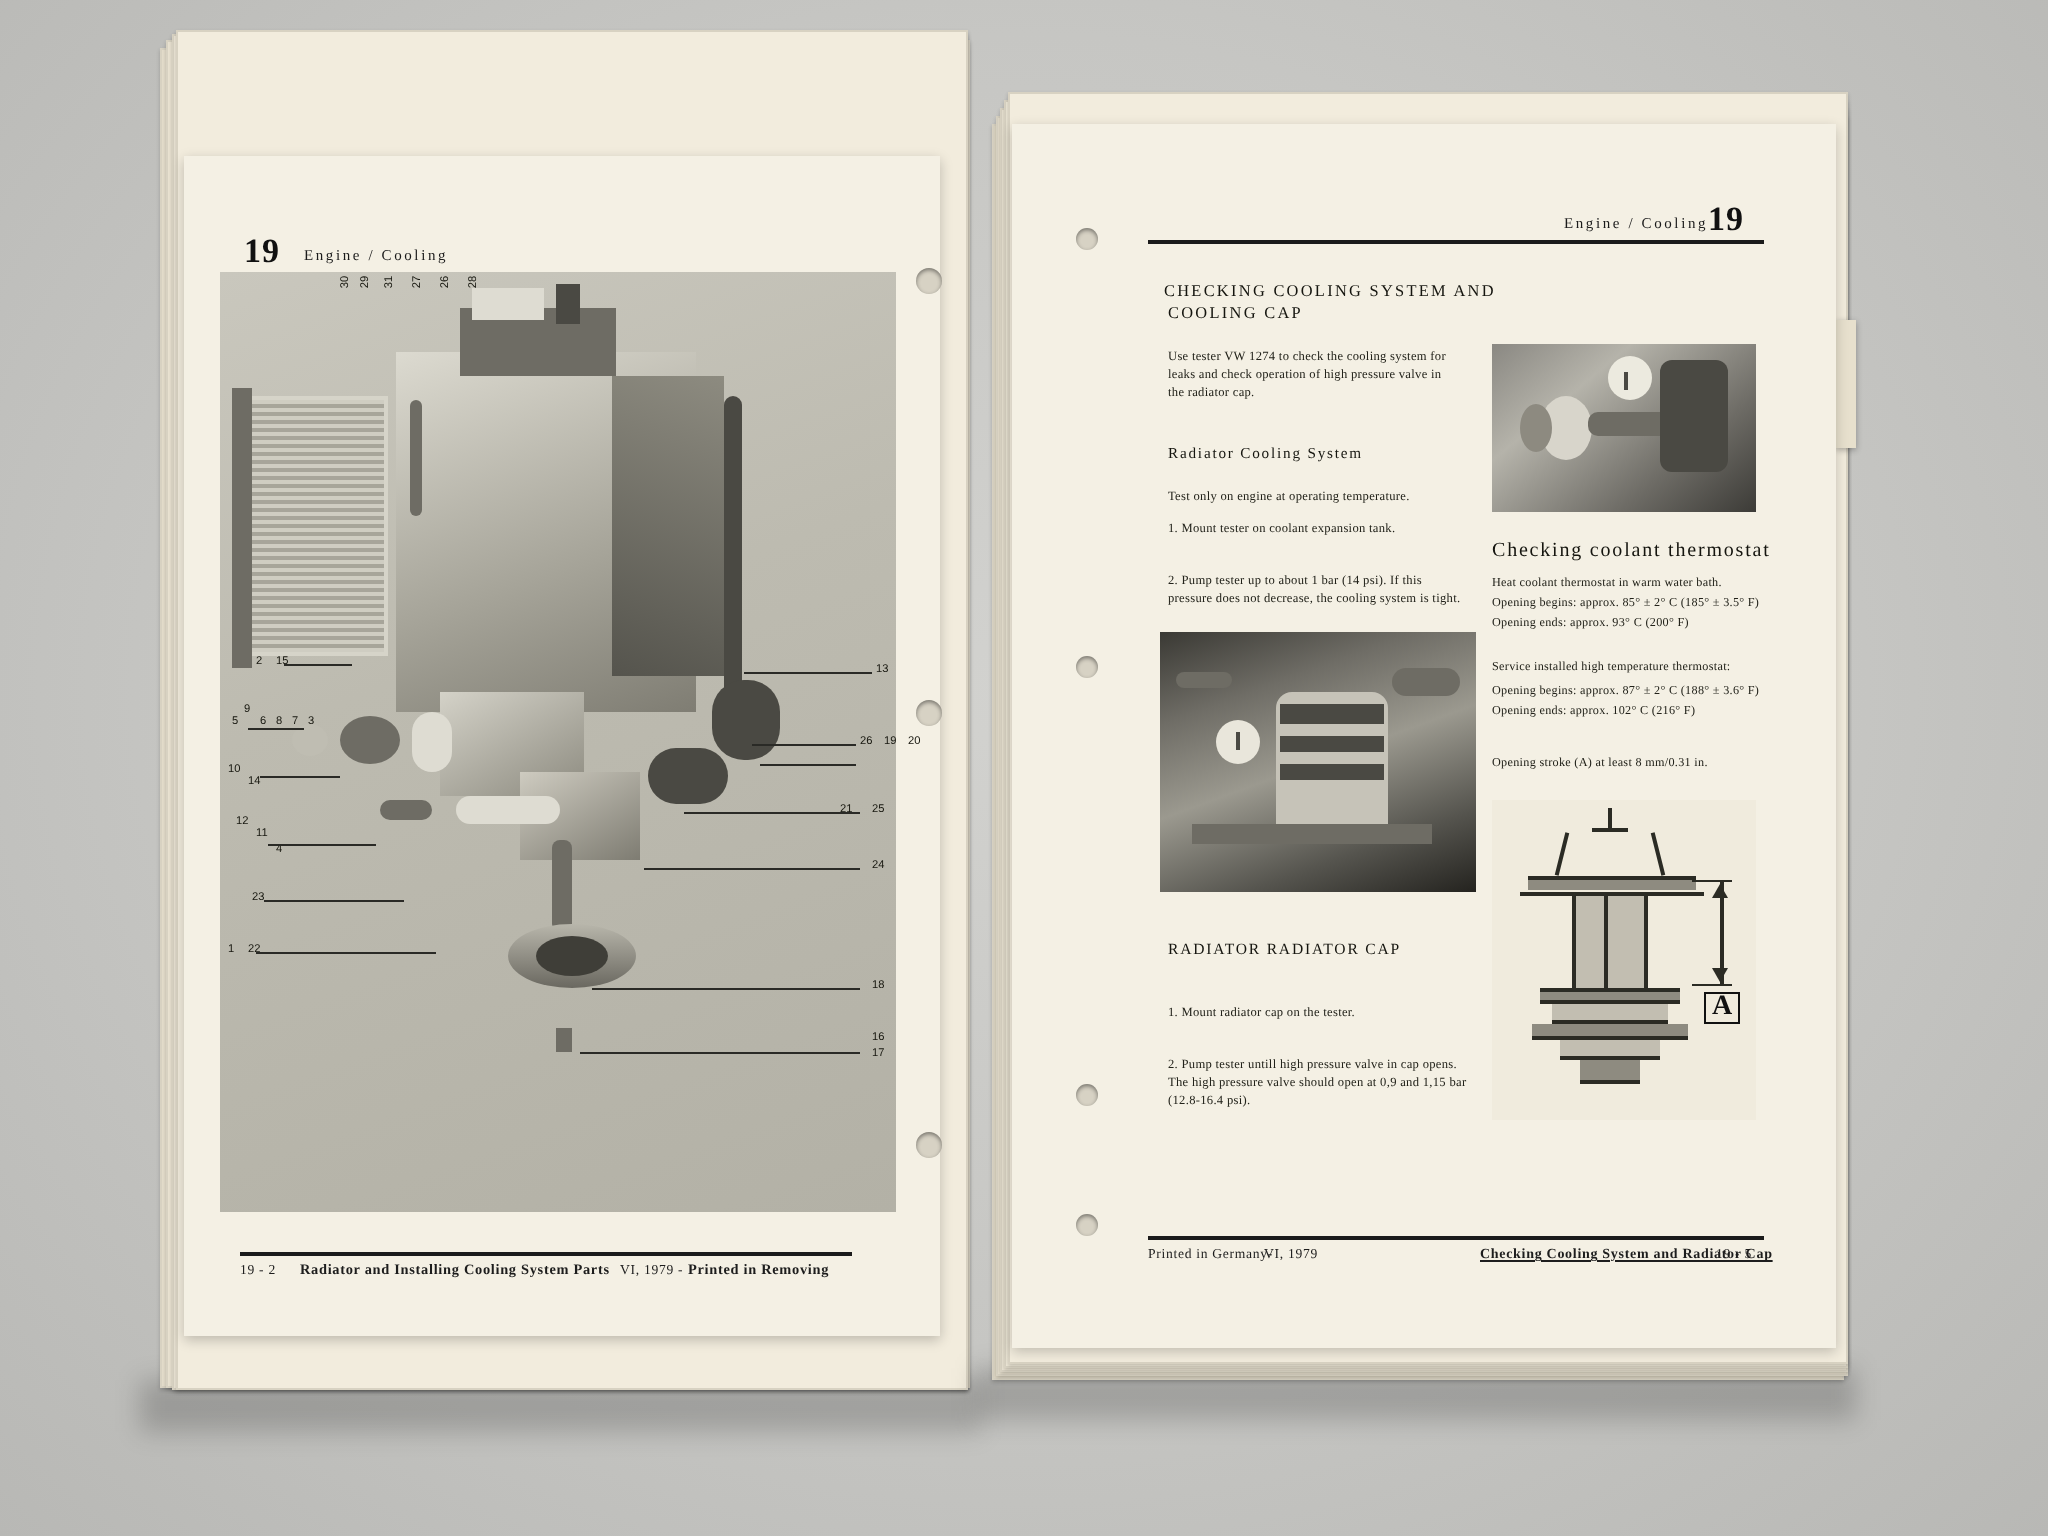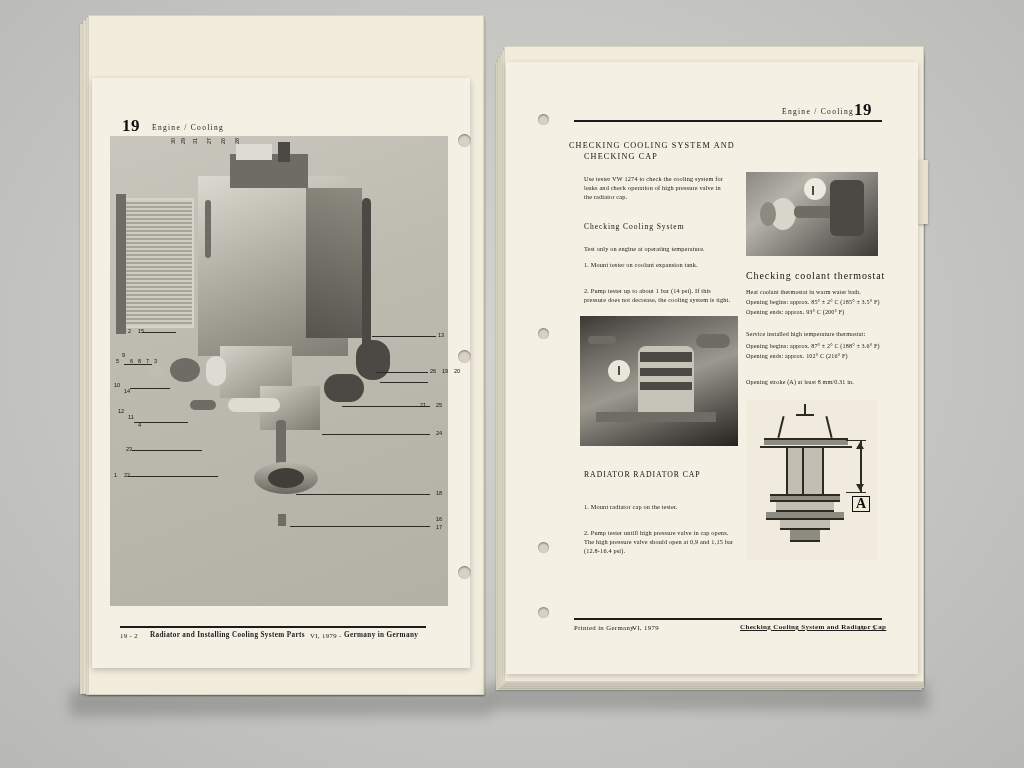--- a/index.html
+++ b/index.html
@@ -263,21 +263,21 @@
       <div class="lead" style="left:22px; top:314px; width:70px;"></div>
       <div class="num" style="left:4px; top:336px;">1</div>
       <div class="num" style="left:14px; top:336px;">22</div>
       <div class="lead" style="left:18px; top:340px; width:90px;"></div>
     </div>
 
     <div class="hrule" style="left:28px; top:548px; width:306px; height:1.6px;"></div>
     <div class="footer-txt" style="left:28px; top:554px;">19 - 2</div>
     <div class="footer-txt b" style="left:58px; top:553px; font-size:7.2px;">Radiator and Installing Cooling System Parts</div>
     <div class="footer-txt" style="left:218px; top:554px;">VI, 1979 -</div>
-    <div class="footer-txt b" style="left:252px; top:553px; font-size:7.2px;">Germany in Germany</div>
+    <div class="footer-txt b" style="left:252px; top:553px; font-size:7.2px;">Printed in Removing</div>
   </div>
 
   <div class="shadowcast" style="left:488px; top:684px; width:440px; height:26px;"></div>
 
   <div>
     <div class="stack-layer" style="left:496px; top:62px; width:424px; height:626px; background:#ded7c4;"></div>
     <div class="stack-layer" style="left:498px; top:58px; width:424px; height:628px; background:#e6dfcd;"></div>
     <div class="stack-layer" style="left:500px; top:54px; width:422px; height:630px; background:#ece5d4;"></div>
     <div class="stack-layer" style="left:502px; top:50px; width:420px; height:632px; background:#f0ead9;"></div>
     <div class="stack-layer" style="left:504px; top:46px; width:418px; height:634px; background:#f2ecdd;"></div>
@@ -289,26 +289,26 @@
 
     <div class="hole small" style="left:32px; top:52px;"></div>
     <div class="hole small" style="left:32px; top:266px;"></div>
     <div class="hole small" style="left:32px; top:480px;"></div>
     <div class="hole small" style="left:32px; top:545px;"></div>
 
     <div class="hrule" style="left:68px; top:58px; width:308px;"></div>
     <div class="chaptitle" style="left:276px; top:45px;">Engine / Cooling</div>
     <div class="chapnum" style="left:348px; top:38px;">19</div>
 
-    <div class="h1" style="left:63px; top:78px;">CHECKING COOLING SYSTEM AND</div>
-    <div class="h1" style="left:78px; top:89px;">CHECKING CAP</div>
+    <div class="h1" style="left:76px; top:78px;">CHECKING COOLING SYSTEM AND</div>
+    <div class="h1" style="left:78px; top:89px;">COOLING CAP</div>
 
     <div class="body" style="left:78px; top:112px; width:140px;">Use tester VW 1274 to check the cooling system for leaks and check operation of high pressure valve in the radiator cap.</div>
 
-    <div class="h2" style="left:78px; top:160px;">Checking Cooling System</div>
+    <div class="h2" style="left:78px; top:160px;">Radiator Cooling System</div>
     <div class="body" style="left:78px; top:182px; width:150px;">Test only on engine at operating temperature.</div>
     <div class="body" style="left:78px; top:198px; width:150px;">1. Mount tester on coolant expansion tank.</div>
     <div class="body" style="left:78px; top:224px; width:150px;">2. Pump tester up to about 1 bar (14 psi). If this pressure does not decrease, the cooling system is tight.</div>
 
     <div class="photo grey" style="left:240px; top:110px; width:132px; height:84px;
                 background:linear-gradient(140deg,#8a8882 0%, #b5b3aa 30%, #6e6c66 70%, #3c3b37 100%);">
       <div class="blob" style="left:24px; top:26px; width:26px; height:32px; border-radius:50%; background:#d8d5cb;"></div>
       <div class="blob" style="left:14px; top:30px; width:16px; height:24px; border-radius:50%; background:#8d8a80;"></div>
       <div class="blob d" style="left:48px; top:34px; width:46px; height:12px; border-radius:5px;"></div>
       <div class="blob dd" style="left:84px; top:8px; width:34px; height:56px; border-radius:6px;"></div>

